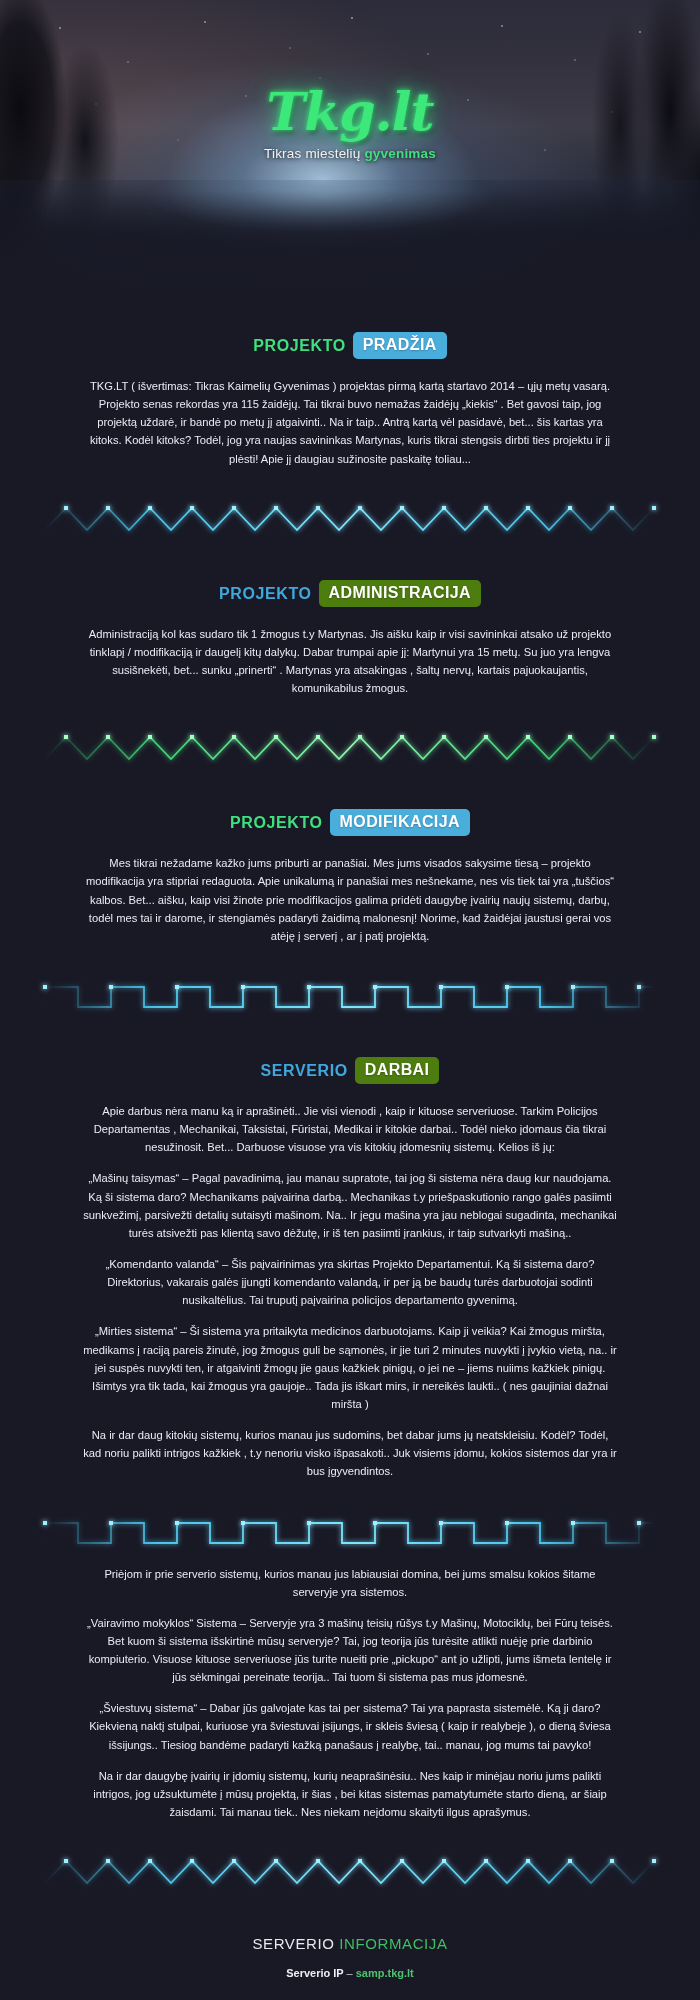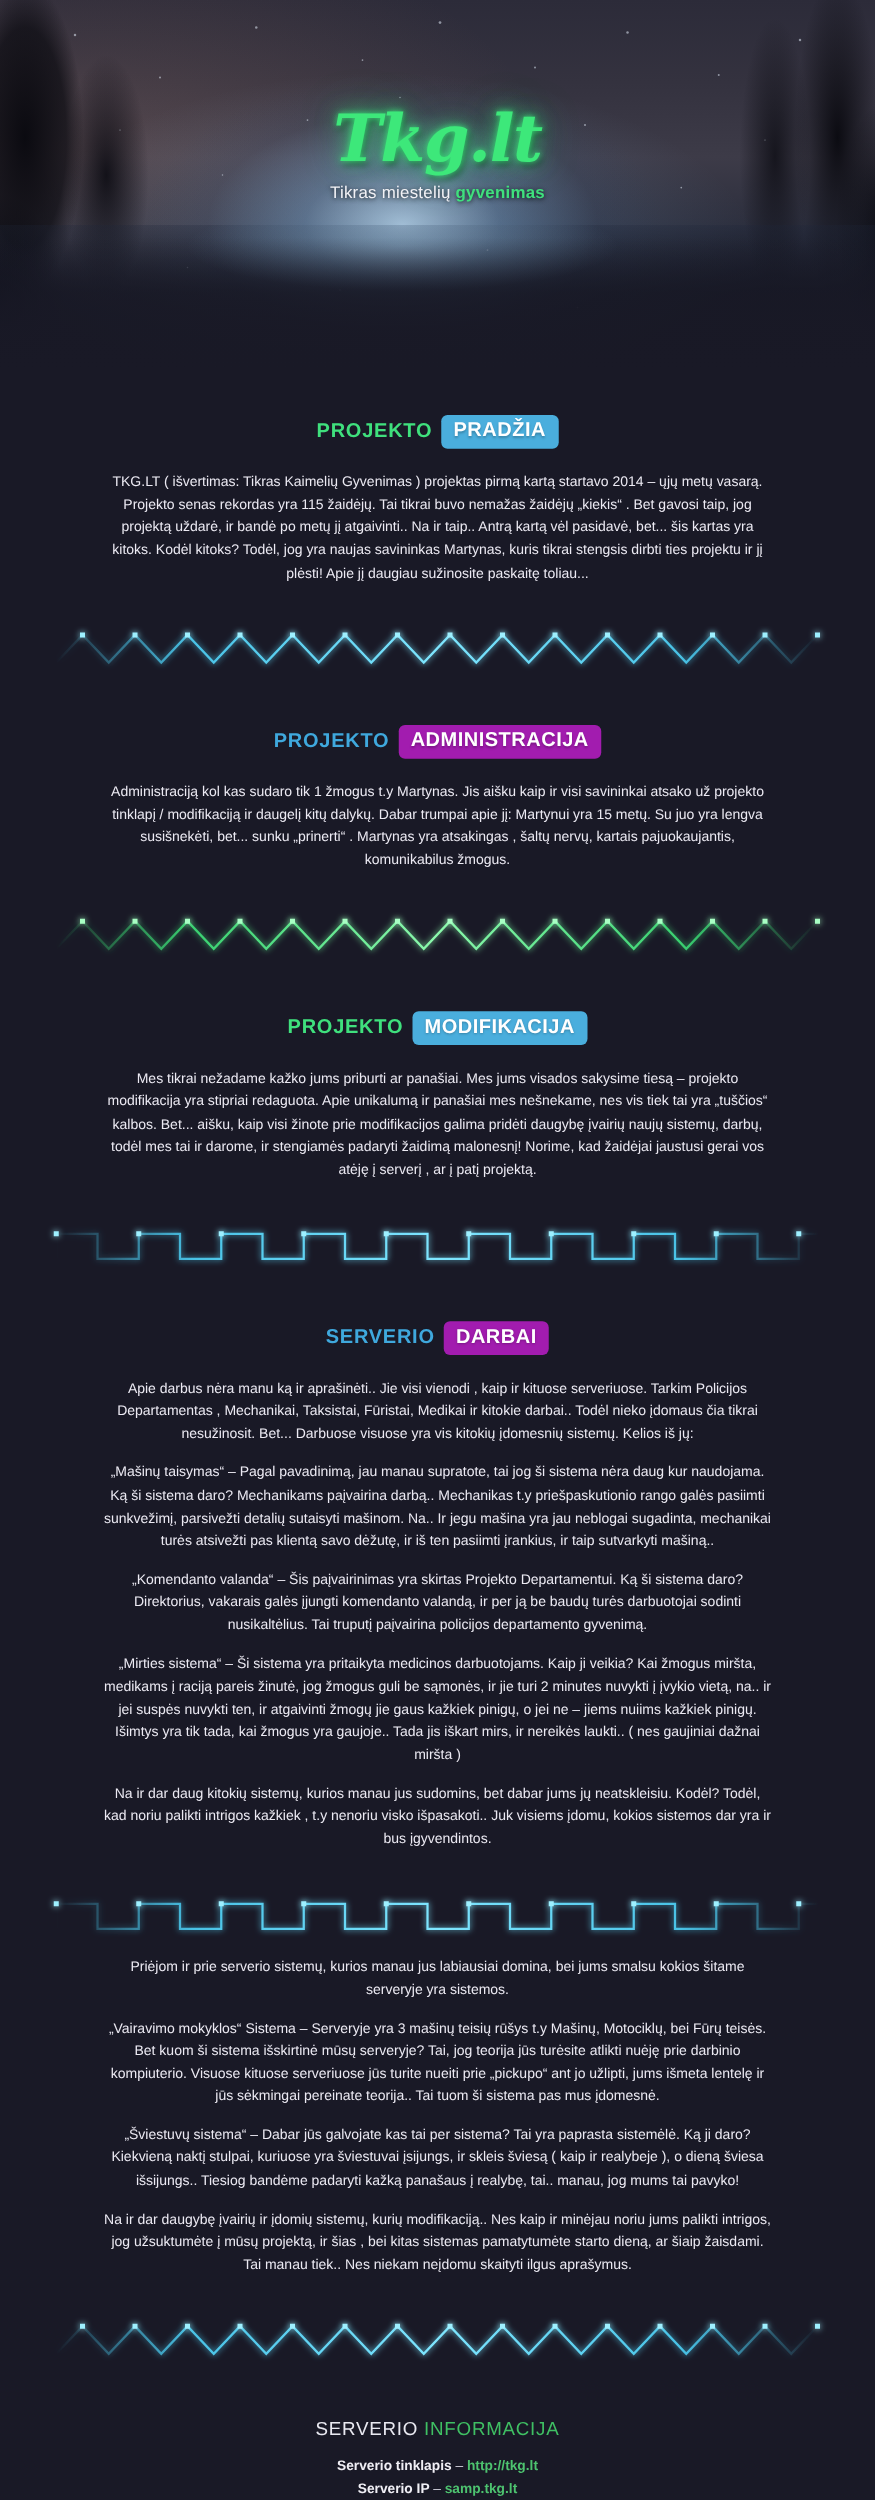--- a/index.html
+++ b/index.html
@@ -99,21 +99,21 @@
     vertical-align:middle;
     margin-left:7px;
     padding:5px 10px 6px 10px;
     border-radius:5px;
     color:#ffffff;
     font-weight:bold;
     font-size:16px;
     letter-spacing:.4px;
   }
   .badge.blue{background:#4aaedd;text-shadow:0 1px 2px rgba(0,0,0,.25);}
-  .badge.green{background:#a21caf;text-shadow:0 1px 2px rgba(0,0,0,.25);}
+  .badge.green{background:#4d7c0f;text-shadow:0 1px 2px rgba(0,0,0,.25);}
 
   .para{
     text-align:center;
     font-size:11.2px;
     line-height:1.62;
     color:#eceaf3;
     margin-bottom:12px;
     text-rendering:optimizeLegibility;
   }
   .para:last-child{margin-bottom:0;}
@@ -321,21 +321,21 @@
         <rect x="505" y="12" width="4" height="4"></rect>
       <rect x="571" y="12" width="4" height="4"></rect>
         <rect x="637" y="12" width="4" height="4"></rect>
     </g>
   </svg>
 
   <div class="sec">
     <p class="para tight">Priėjom ir prie serverio sistemų, kurios manau jus labiausiai domina, bei jums smalsu kokios šitame serveryje yra sistemos.</p>
     <p class="para tight">„Vairavimo mokyklos“ Sistema – Serveryje yra 3 mašinų teisių rūšys t.y Mašinų, Motociklų, bei Fūrų teisės. Bet kuom ši sistema išskirtinė mūsų serveryje? Tai, jog teorija jūs turėsite atlikti nuėję prie darbinio kompiuterio. Visuose kituose serveriuose jūs turite nueiti prie „pickupo“ ant jo užlipti, jums išmeta lentelę ir jūs sėkmingai pereinate teorija.. Tai tuom ši sistema pas mus įdomesnė.</p>
     <p class="para tight">„Šviestuvų sistema“ – Dabar jūs galvojate kas tai per sistema? Tai yra paprasta sistemėlė. Ką ji daro? Kiekvieną naktį stulpai, kuriuose yra šviestuvai įsijungs, ir skleis šviesą ( kaip ir realybeje ), o dieną šviesa išsijungs.. Tiesiog bandėme padaryti kažką panašaus į realybę, tai.. manau, jog mums tai pavyko!</p>
-    <p class="para tight">Na ir dar daugybę įvairių ir įdomių sistemų, kurių modifikaciją.. Nes kaip ir minėjau noriu jums palikti intrigos, jog užsuktumėte į mūsų projektą, ir šias , bei kitas sistemas pamatytumėte starto dieną, ar šiaip žaisdami. Tai manau tiek.. Nes niekam neįdomu skaityti ilgus aprašymus.</p>
+    <p class="para tight">Na ir dar daugybę įvairių ir įdomių sistemų, kurių neaprašinėsiu.. Nes kaip ir minėjau noriu jums palikti intrigos, jog užsuktumėte į mūsų projektą, ir šias , bei kitas sistemas pamatytumėte starto dieną, ar šiaip žaisdami. Tai manau tiek.. Nes niekam neįdomu skaityti ilgus aprašymus.</p>
   </div>
   <svg class="divider" viewBox="0 0 700 52" preserveAspectRatio="none">
     <polyline filter="url(#glb)" fill="none" stroke="url(#gb)" stroke-width="1.8" points="45,34 66,12 87,34 108,12 129,34 150,12 171,34 192,12 213,34 234,12 255,34 276,12 297,34 318,12 339,34 360,12 381,34 402,12 423,34 444,12 465,34 486,12 507,34 528,12 549,34 570,12 591,34 612,12 633,34 654,12"></polyline>
     <g fill="#9ef0ff" filter="url(#glb)">
       <rect x="64" y="10" width="4" height="4"></rect>
         <rect x="106" y="10" width="4" height="4"></rect>
       <rect x="148" y="10" width="4" height="4"></rect>
         <rect x="190" y="10" width="4" height="4"></rect>
       <rect x="232" y="10" width="4" height="4"></rect>
         <rect x="274" y="10" width="4" height="4"></rect>
@@ -350,25 +350,20 @@
       <rect x="652" y="10" width="4" height="4"></rect>
     </g>
   </svg>
 
   <div class="footer">
     <div class="footer-title">
       <span class="w1">SERVERIO</span>
       <span class="w2">INFORMACIJA</span>
     </div>
     <div class="footer-line">
-      <span>Serverio tinklapis</span>
-      <span class="dash">–</span>
-      <span class="lnk">http://tkg.lt</span>
-    </div>
-    <div class="footer-line">
       <span>Serverio IP</span>
       <span class="dash">–</span>
       <span class="lnk">samp.tkg.lt</span>
     </div>
 
   </div>
 
 </div>
 
 </body></html>

